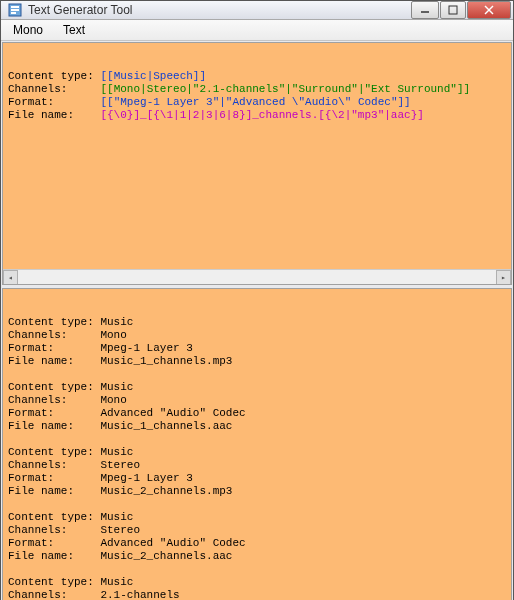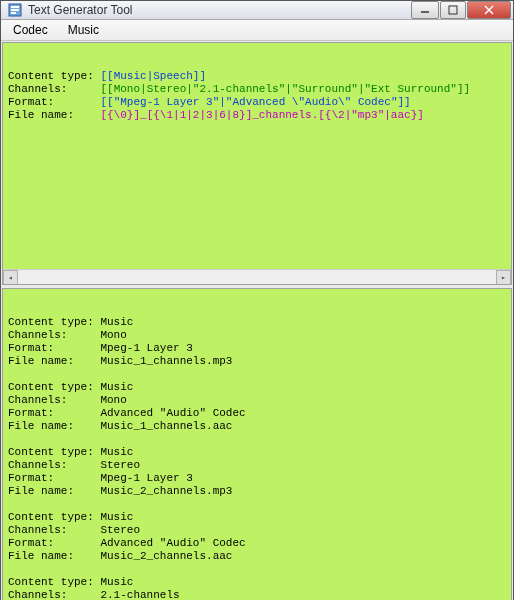--- a/index.html
+++ b/index.html
@@ -51,21 +51,21 @@
       font-size: 12px;
     }
     .menubar span {
       padding: 3px 10px; cursor: default;
     }
     .content {
       flex: 1; display: flex; flex-direction: column;
       background: #e8e9ec; padding: 1px;
     }
     .panel {
-      background: #bef264;
+      background: #fdba74;
       border: 1px solid #a0a0a0;
       font-family: "Courier New", monospace;
       font-size: 11px;
       white-space: pre;
       overflow: auto;
       position: relative;
     }
     .panel-top { height: 243px; margin-bottom: 3px; }
     .panel-bottom { flex: 1; }
     .panel-inner { padding: 3px 5px; line-height: 13px; }
@@ -113,22 +113,22 @@
       <div class="win-btn close">
           <svg width="10" height="10">
             <line x1="1" y1="1" x2="9" y2="9" stroke="#fff" stroke-width="1.5"></line>
             <line x1="9" y1="1" x2="1" y2="9" stroke="#fff" stroke-width="1.5"></line>
           </svg>
         </div>
     </div>
   </div>
 
   <div class="menubar">
-    <span>Codec</span>
-    <span>Music</span>
+    <span>Mono</span>
+    <span>Text</span>
   </div>
 
   <div class="content">
 
     <div class="panel panel-top">
       <div class="panel-inner"><span class="lbl">Content type:</span> <span class="blue">[[Music|Speech]]</span>
 <span class="lbl">Channels:</span>     <span class="green">[[Mono|Stereo|"2.1-channels"|"Surround"|"Ext Surround"]]</span>
 <span class="lbl">Format:</span>       <span class="blue">[["Mpeg-1 Layer 3"|"Advanced \"Audio\" Codec"]]</span>
 <span class="lbl">File name:</span>    <span class="magenta">[{\0}]_[{\1|1|2|3|6|8}]_channels.[{\2|"mp3"|aac}]</span></div>
       <div class="scroll-placeholder-x">

